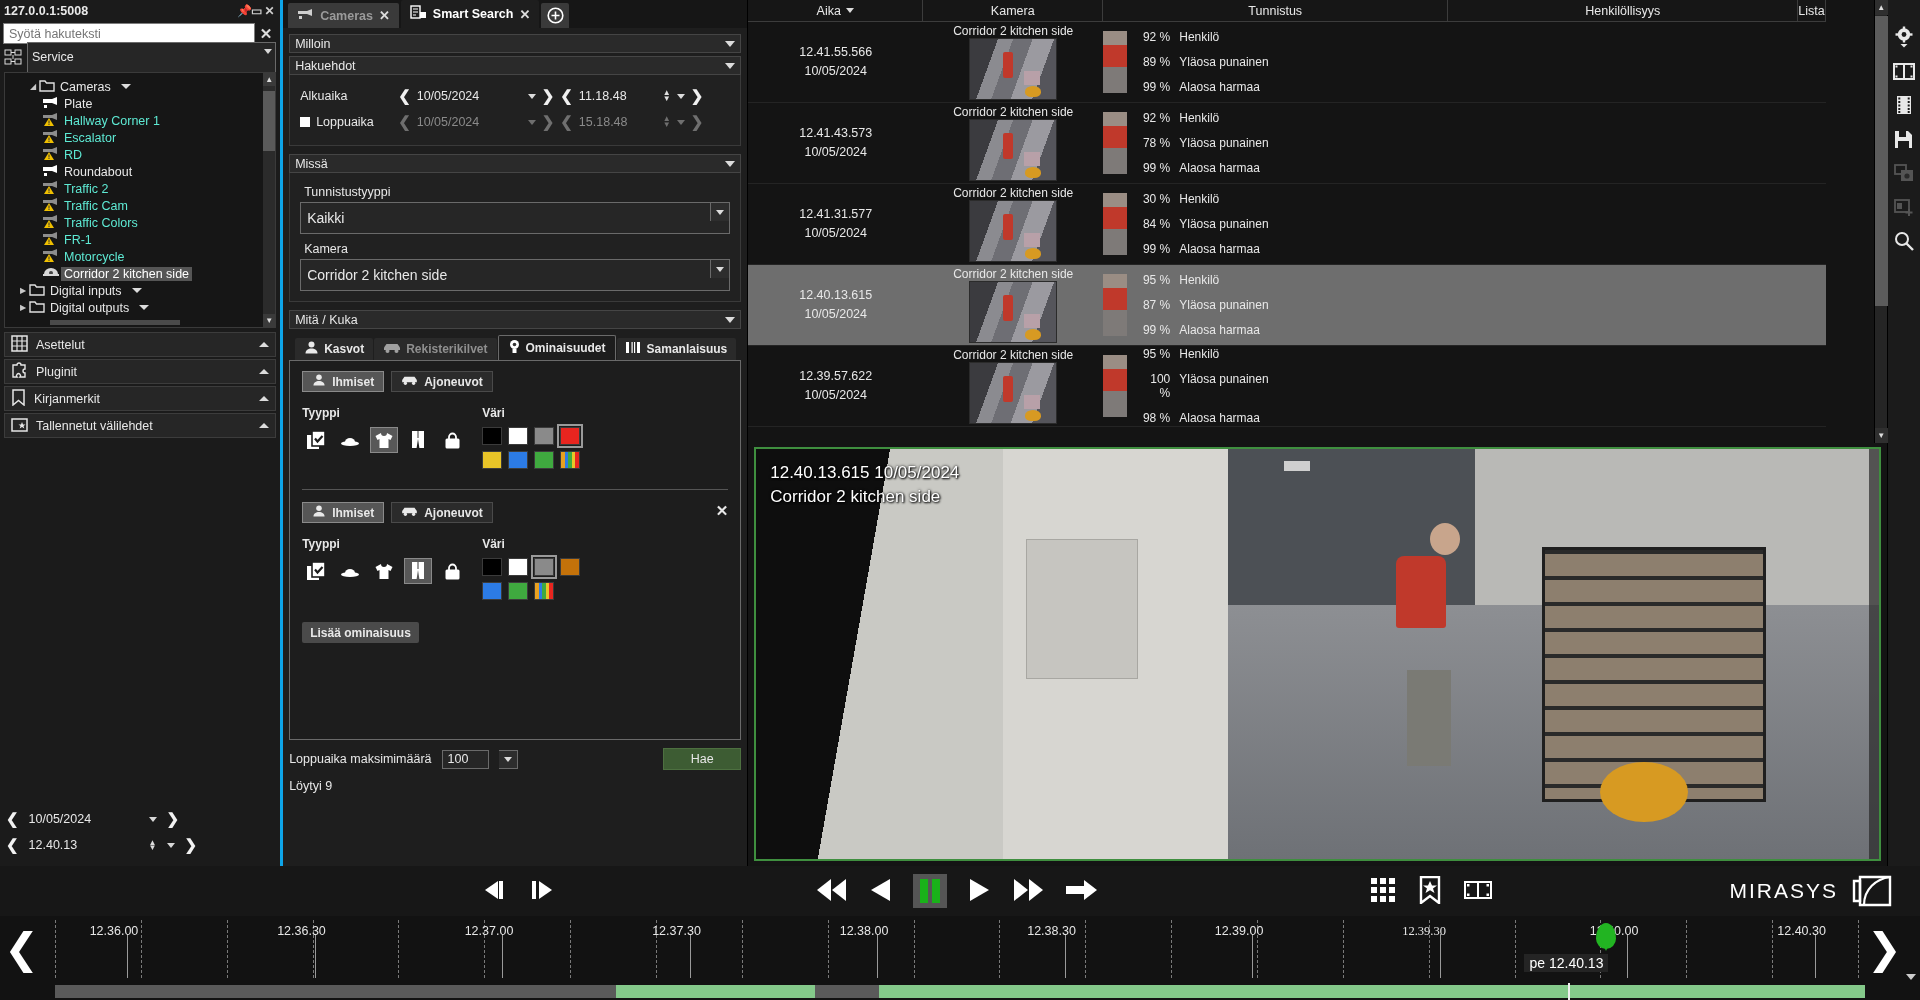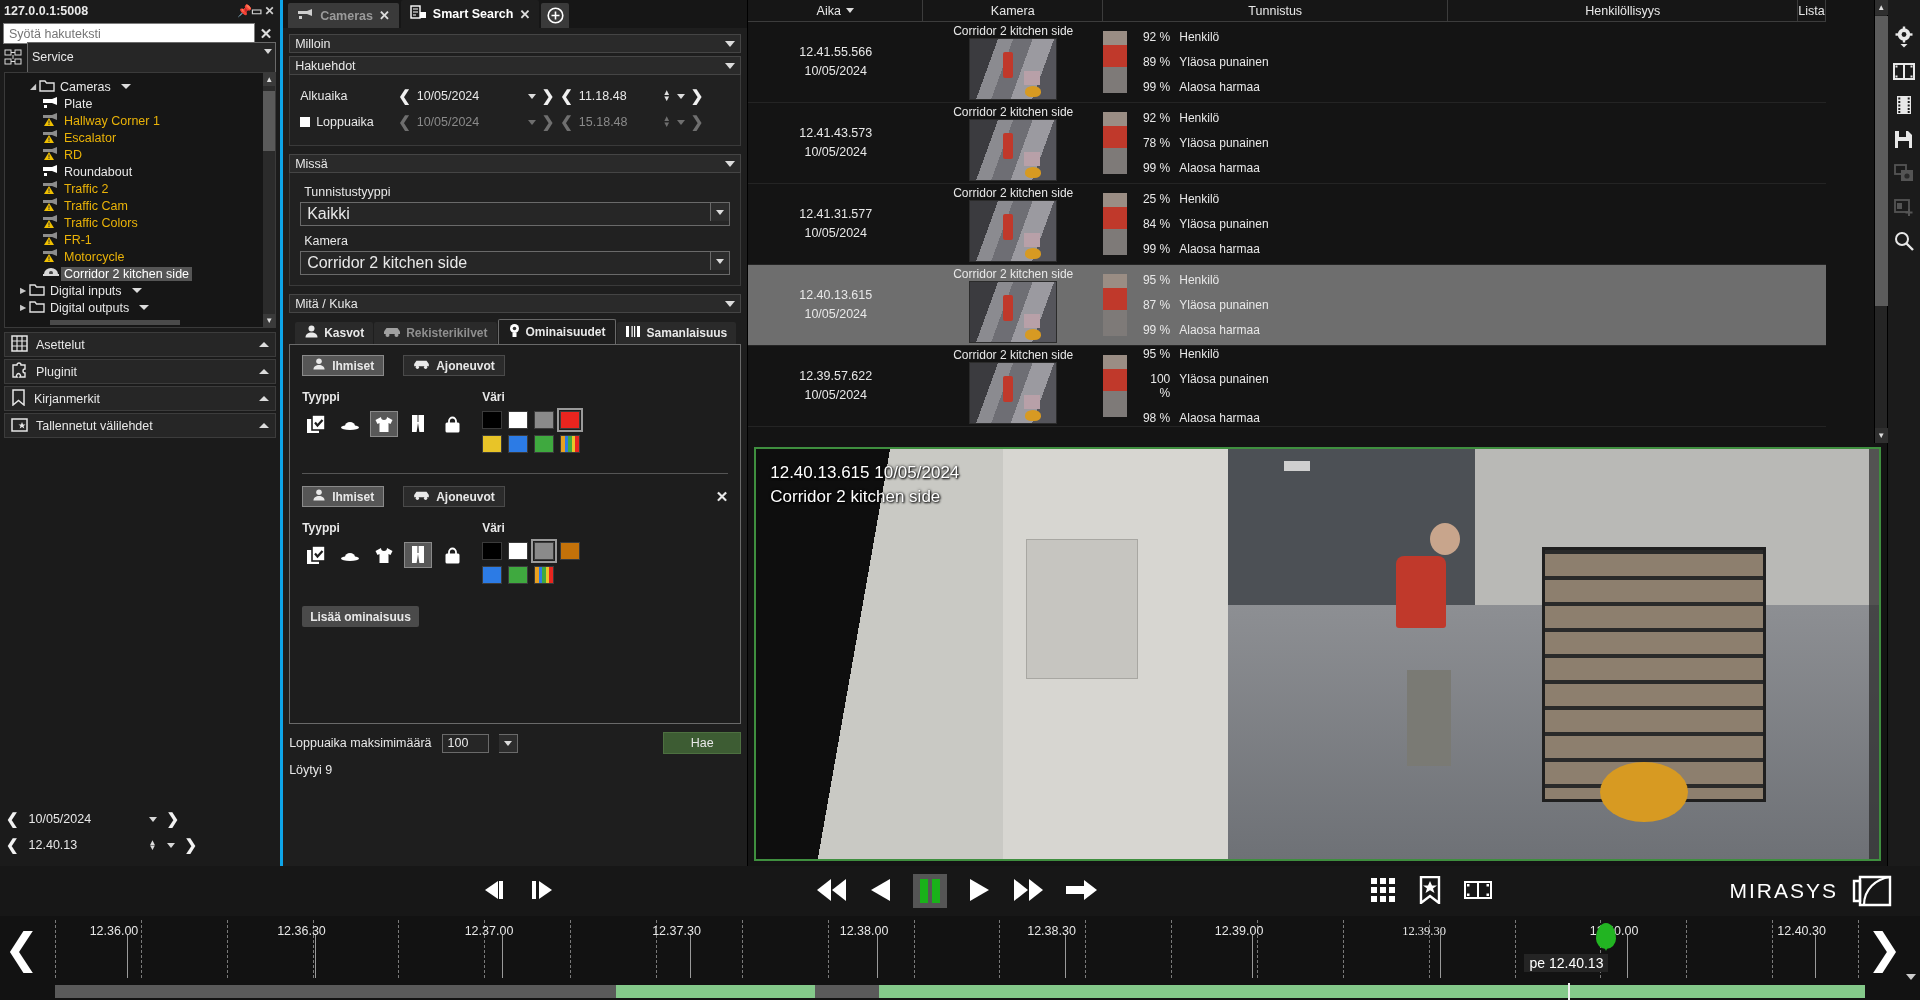--- a/index.html
+++ b/index.html
@@ -28,21 +28,21 @@
   .sb-combo .box .arw { position:absolute; right:3px; top:6px; border-left:4px solid transparent;
       border-right:4px solid transparent; border-top:5px solid #d8d8d8;}
   .tree { flex:none; height:256px; margin:0 4px; background:#161616; border:1px solid #3a3a3a;
           position:relative; overflow:hidden; padding-top:5px;}
   .tnode { display:flex; align-items:center; height:17px; padding-left:10px; white-space:nowrap; font-size:12.5px;}
   .tnode .exp { width:12px; text-align:center; font-size:8px; color:#c9c9c9; }
   .tnode .fld { width:18px; }
   .tnode .camico { width:20px; text-align:center; }
   .tnode .lbl { padding:0 3px; }
   .tnode.sel .lbl { background:#555; color:#fff; }
-  .tnode.dim .lbl { color:#eab308; }
+  .tnode.dim .lbl { color:#5eead4; }
   .tnode .caret { margin-left:7px; border-left:5px solid transparent; border-right:5px solid transparent;
                   border-top:5px solid #dcdcdc; }
   .tree .vscroll { position:absolute; right:0; top:0; width:12px; height:100%; background:#2b2b2b; }
   .tree .vthumb { position:absolute; right:0; top:18px; width:12px; height:60px; background:#5a5a5a; }
   .tree .vup, .tree .vdn { position:absolute; right:0; width:12px; height:13px; background:#3a3a3a;
        color:#ddd; font-size:8px; text-align:center; line-height:13px;}
   .tree .vup{top:0;} .tree .vdn{bottom:0;}
   .tree .hscroll { position:absolute; left:45px; bottom:2px; width:130px; height:5px; background:#4a4a4a;}
   .sb-sections { margin:4px 4px 0 4px; }
   .sb-sec { height:25px; margin-bottom:2px; background:#262626; border:1px solid #3c3c3c;
@@ -80,36 +80,36 @@
   .nav.dim { color:#6f6f6f; }
   .dval { width:105px; }
   .dval.dim { color:#8a8a8a; }
   .tval { width:78px; text-align:left;}
   .tval.dim { color:#8a8a8a; }
   .spin { display:flex; flex-direction:column; align-items:center; line-height:6px; font-size:8px; color:#e0e0e0;}
   .spin.dim { color:#6f6f6f; }
   .caretd { border-left:4px solid transparent; border-right:4px solid transparent; border-top:5px solid #dcdcdc;}
   .caretd.dim { border-top-color:#6f6f6f; }
   .fieldlabel { font-size:12.5px; margin:4px 0 3px 4px; }
-  .select { height:24px; background:#262626; border:1px solid #6a6a6a; display:flex;
-            align-items:center; padding:0 6px; font-size:16px; position:relative; cursor:pointer;}
+  .select { height:32px; background:#262626; border:1px solid #6a6a6a; display:flex;
+            align-items:center; padding:0 6px; font-size:14px; position:relative; cursor:pointer;}
   .select .btn { position:absolute; right:0; top:0; width:19px; height:18px; background:#2d2d2d;
                  border-left:1px solid #6a6a6a; display:flex; align-items:center; justify-content:center;}
   .select .btn i { border-left:4px solid transparent; border-right:4px solid transparent; border-top:5px solid #dcdcdc;}
 
   
   .attrwrap { margin:6px 6px 0 6px; }
   .atabs { display:flex; align-items:flex-end; height:25px; padding-left:6px;}
   .atab { height:22px; display:flex; align-items:center; gap:5px; padding:0 9px; background:#4a4a4a;
           font-size:12px; font-weight:bold; color:#e8e8e8; margin-right:1px; border-radius:2px 2px 0 0; cursor:pointer;}
   .atab.active { background:#1d1d1d; height:25px; border:1px solid #6a6a6a; border-bottom:none;}
   .atab.disabled { color:#8f8f8f; }
   .atab.plain { background:#2a2a2a; }
   .attrbody { border:1px solid #6a6a6a; background:#1d1d1d; height:380px; padding:10px 12px; position:relative;}
-  .toggles { display:flex; gap:19px; align-items:center; }
+  .toggles { display:flex; gap:7px; }
   .tgl { height:21px; display:flex; align-items:center; gap:6px; padding:0 9px; background:#2b2b2b;
          border:1px solid #4a4a4a; font-size:12px; font-weight:bold; cursor:pointer; }
   .tgl.on { background:#565656; border-color:#8a8a8a; }
   .closeblk { position:absolute; right:12px; font-weight:bold; font-size:15px; cursor:pointer; }
   .cols { display:flex; margin-top:14px; }
   .colA { width:180px; }
   .colB { width:150px; }
   .mini-h { font-size:12px; font-weight:bold; margin-bottom:7px; }
   .typerow { display:flex; gap:6px; }
   .tbtn { width:28px; height:26px; background:#1d1d1d; display:flex; align-items:center;
@@ -810,21 +810,21 @@
                   <div class="thumb">
                     <div class="person"></div>
                     <div class="cart"></div>
                     <div class="bowl"></div>
                   </div>
                 </div>
                 <div class="detcell">
                   <div class="crop"></div>
                   <div class="detlist">
                     <div class="d">
-                      <span class="pc">25 %</span>
+                      <span class="pc">30 %</span>
                       <span>Henkilö</span>
                     </div>
                     <div class="d">
                       <span class="pc">84 %</span>
                       <span>Yläosa punainen</span>
                     </div>
                     <div class="d">
                       <span class="pc">99 %</span>
                       <span>Alaosa harmaa</span>
                     </div>

